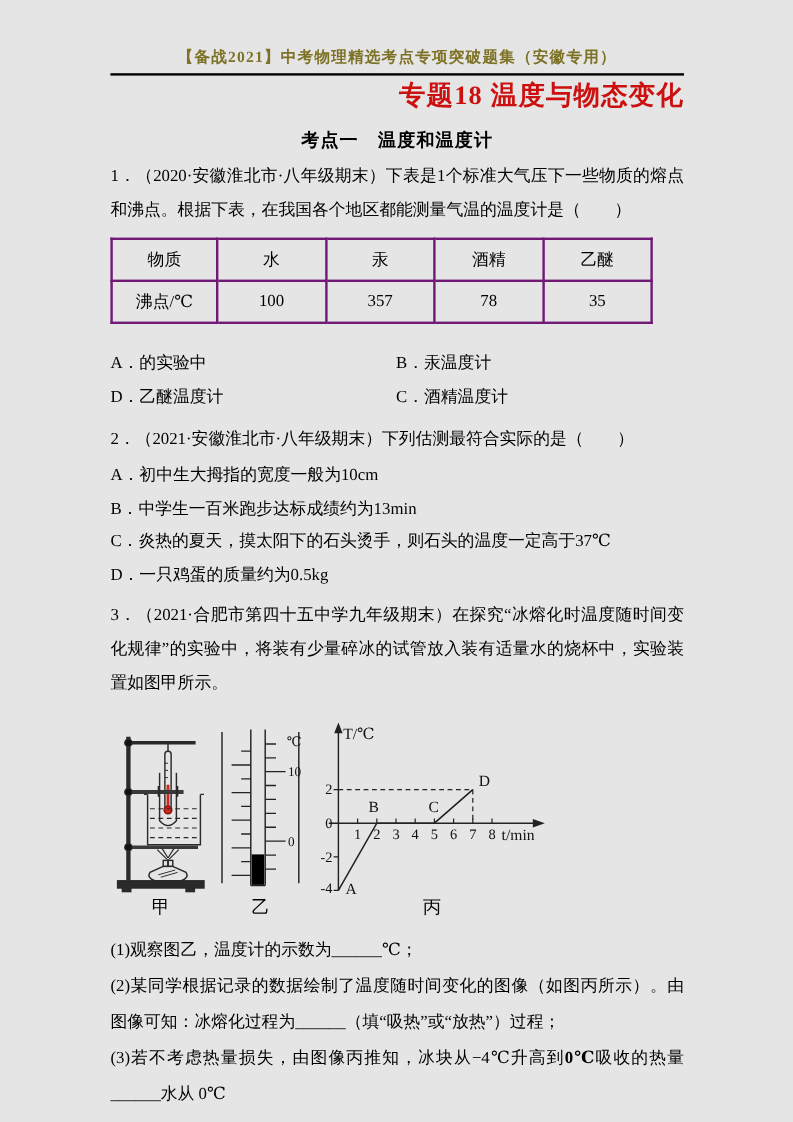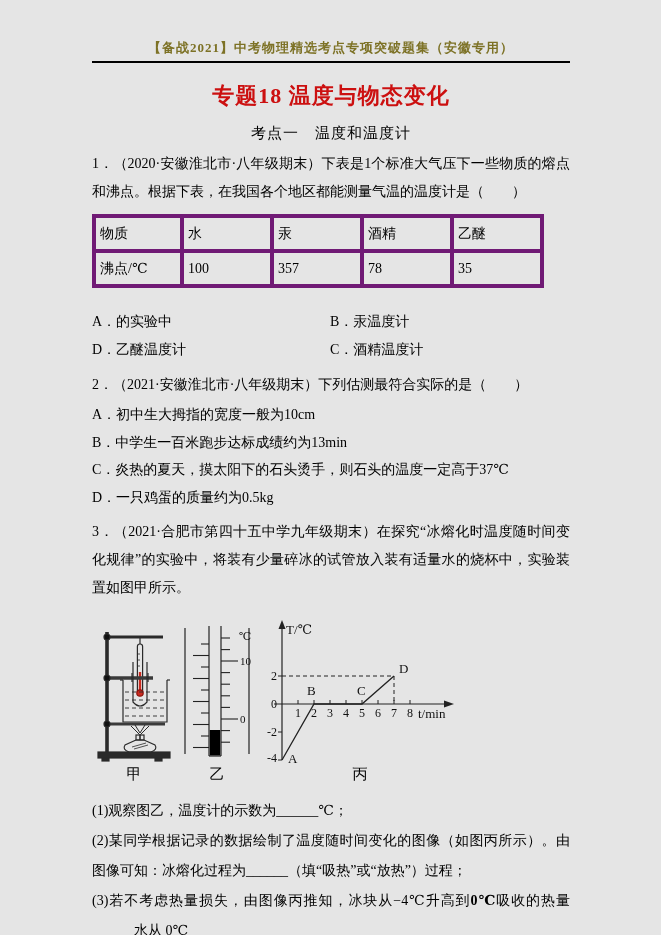--- a/index.html
+++ b/index.html
@@ -12,35 +12,35 @@
   .page { position: relative; width: 661px; height: 935px; background: #e5e5e5; overflow: hidden; }
   .content { padding: 40px 91px 0 92px; }
 
   .doc-header {
     text-align: center; font-size: 13px; font-weight: bold;
     color: #7d7226; letter-spacing: 1px; line-height: 16px;
   }
   .header-rule { border: none; border-top: 2px solid #000; margin-top: 5px; }
 
   .doc-title {
-    text-align: center; font-size: 22px; font-weight: bold;
-    color: #cc1010; margin-top: 18px; letter-spacing: 1px;
+    text-align: right; font-size: 22px; font-weight: bold;
+    color: #cc1010; margin-top: 2px; letter-spacing: 1px;
   }
   .section-heading {
-    text-align: center; font-size: 15px; font-weight: normal;
+    text-align: center; font-size: 15px; font-weight: bold;
     margin-top: 13px; letter-spacing: 1px;
   }
 
   .stem { font-size: 14px; line-height: 28px; text-align: justify; margin-top: 7px; }
 
   table.subs {
     border-collapse: collapse; margin-top: 8px; width: 452px; table-layout: fixed;
   }
   table.subs td {
-    border: 4px solid #701a75; height: 35px; 
+    border: 2px solid #701a75; height: 35px; text-align: center;
     font-size: 14px; padding: 0 4px;
   }
   table.subs td.c0 { width: 88px; }
 
   .opt-grid { margin-top: 20px; font-size: 14px; line-height: 28px; }
   .opt-row { display: flex; }
   .opt-cell { width: 238px; }
 
   .opt-list { font-size: 14px; line-height: 27.5px; margin-top: 2px; }
   .opt-line { white-space: nowrap; }

